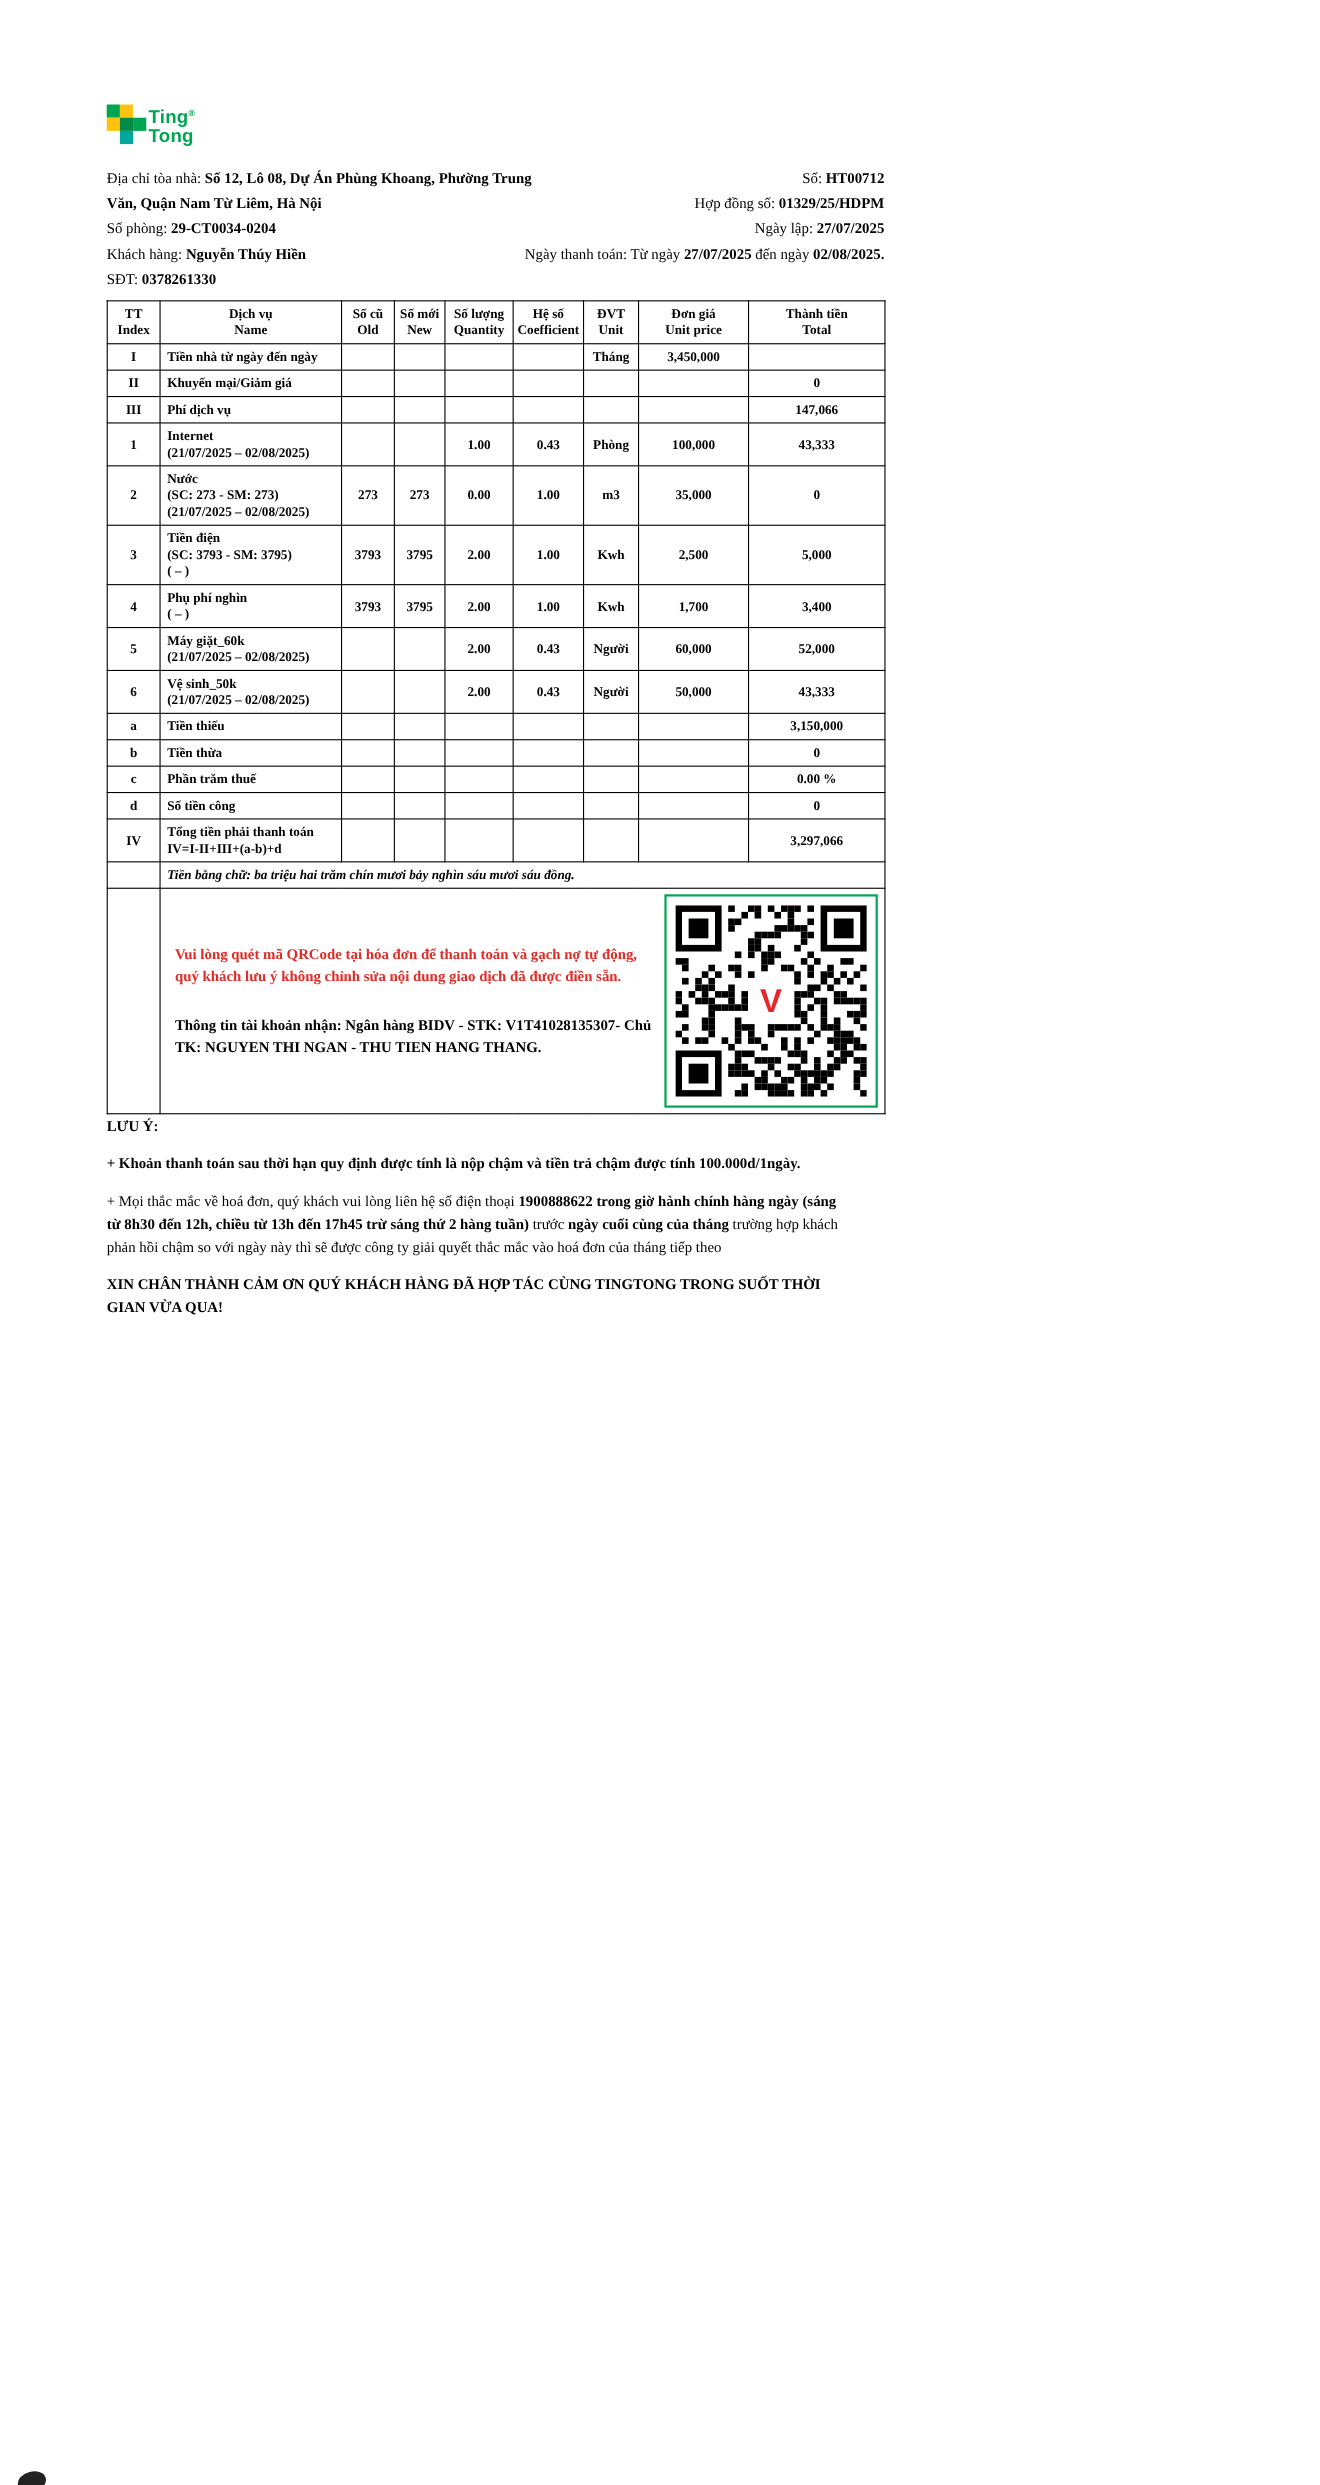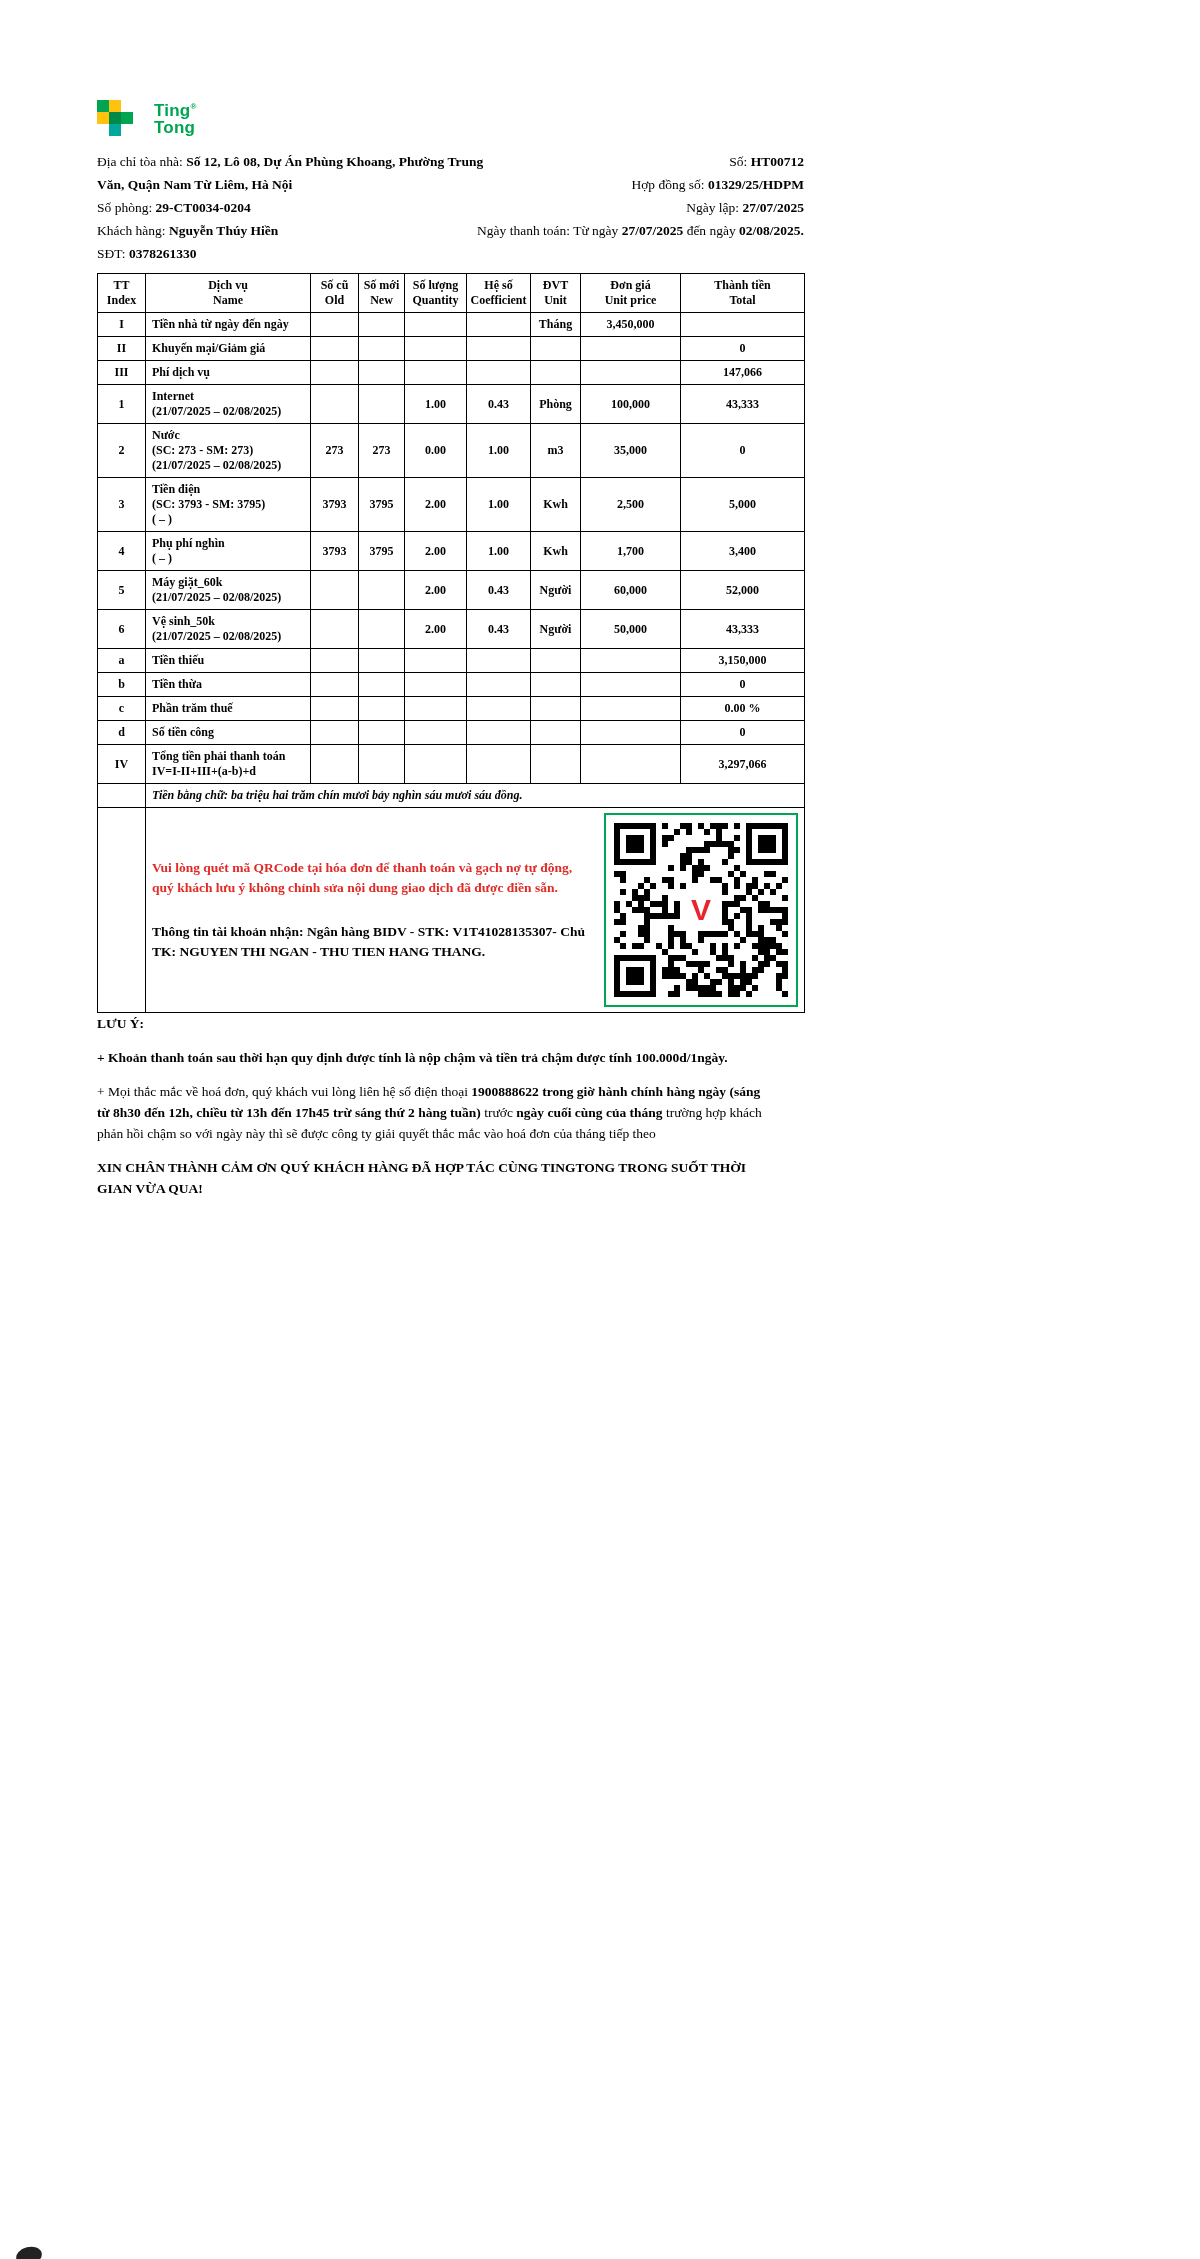--- a/index.html
+++ b/index.html
@@ -3,21 +3,21 @@
 <meta charset="utf-8">
 <style>
   * { box-sizing: border-box; }
   html,body { margin:0; padding:0; background:#fff; }
   .page { position:relative; width:1200px; height:2259px; background:#ffffff;
           font-family:"Liberation Serif", serif; color:#000; overflow:hidden; }
   .content { position:absolute; left:97px; top:90px; width:707px; }
 
   
   .header-row { display:flex; justify-content:space-between; align-items:flex-start; }
-  .logo { display:flex; align-items:flex-end; gap:21px; height:46px; }
+  .logo { display:flex; align-items:center; gap:2px; height:46px; }
   .logo-mark { display:grid; grid-template-columns:repeat(3,12px); grid-template-rows:repeat(3,12px); width:36px; height:36px; }
   .logo-mark .sq { width:12px; height:12px; }
   .logo-text { font-family:"Liberation Sans", sans-serif; font-weight:700; font-size:17px; line-height:17px; letter-spacing:.2px; }
   .logo-text .reg { font-size:8px; vertical-align:super; }
   .title { width:300px; text-align:right; font-weight:700; font-size:17px; line-height:21px; }
 
   
   .info-row { position:relative; margin-top:14px; font-size:13.5px; min-height:117px; }
   .info-left { width:400px; }
   .info-left p, .info-right p { margin:0; line-height:23px; }
@@ -26,21 +26,21 @@
   
   table.invoice { border-collapse:collapse; table-layout:fixed; width:707px; margin-top:6px; font-size:12px; }
   .invoice th, .invoice td { border:1px solid #000; font-weight:700; padding:4px 6px; line-height:15px; vertical-align:middle; word-wrap:break-word; }
   .invoice thead th { text-align:center; padding:4px 1px; white-space:nowrap; overflow:hidden; }
   .c-center { text-align:center; }
   .c-right  { text-align:center; }
   .c-name   { text-align:left; padding-left:7px; }
   .words { font-weight:400; font-style:italic; }
   .words b { font-weight:700; }
   .qr-cell { padding:10px 12px; height:205px; font-weight:400; }
-  .qr-flex { display:flex; justify-content:space-between; align-items:center; }
+  .qr-flex { display:flex; justify-content:flex-end; align-items:center; }
   .qr-text { width:445px; font-size:13.5px; }
   .qr-notice  { margin:0 0 24px 0; line-height:20px; }
   .qr-account { margin:0; line-height:20px; }
   .qr-box { border:2px solid; padding:8px; line-height:0; background:#fff; flex:0 0 auto; }
 
   
   .footer { width:668px; font-size:13.5px; }
   .footer p { margin:0 0 13px 0; line-height:21px; }
   .b { font-weight:700; }
 

